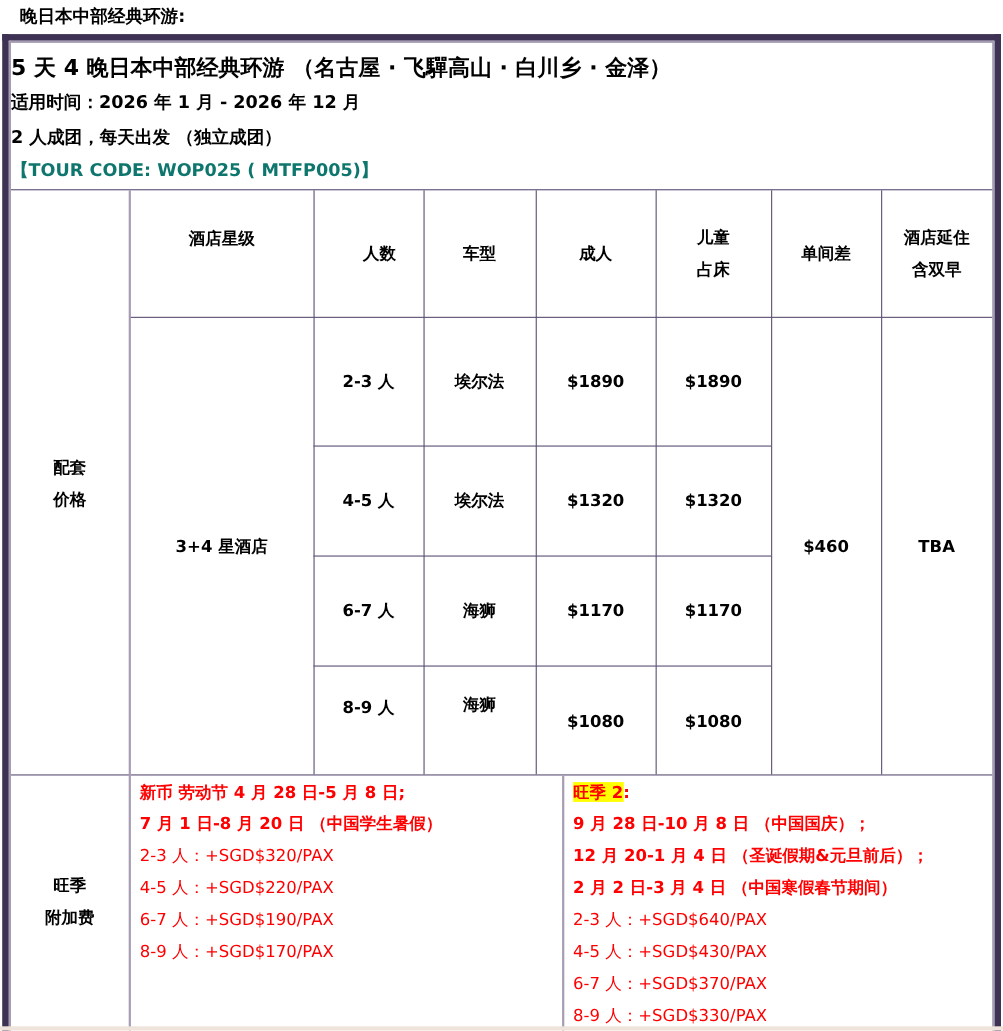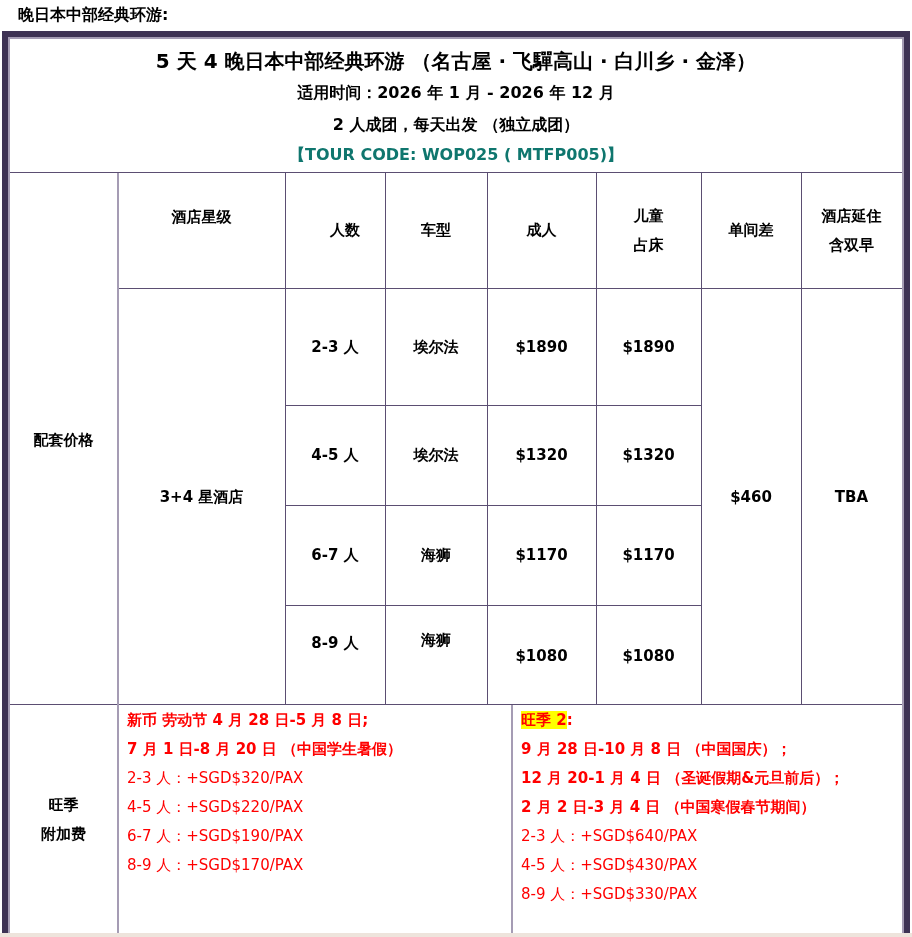--- a/index.html
+++ b/index.html
@@ -9,21 +9,21 @@
   .frame { position:absolute; left:2px; top:31px; width:908px; height:920px;
            border-top:6px solid #3e3254; border-left:6px solid #3e3254; border-right:6px solid #3e3254;
            box-sizing:border-box; }
   .frame-inner { position:absolute; left:0; top:0; right:0; bottom:0;
            border-top:2px solid #a59cb4; border-left:2px solid #a59cb4; border-right:2px solid #a59cb4; }
   .cell { position:absolute; box-sizing:border-box; display:flex; align-items:center; justify-content:center;
           text-align:center; font-weight:bold; font-size:15px; line-height:29px; }
   .hl { position:absolute; height:1px; background:#5b4e72; }
   .vl { position:absolute; width:1px; background:#5b4e72; }
   .vl-light { position:absolute; width:2px; background:#a59cb4; }
-  .title-block { position:absolute; left:10px; top:40px; width:892px; height:132px; text-align:center; }
+  .title-block { position:absolute; left:10px; top:40px; width:892px; height:132px; }
   .title-main { font-size:20px; font-weight:bold; margin-top:6px; line-height:30px; }
   .title-sub { font-size:16px; font-weight:bold; line-height:30px; margin-top:2px; }
   .title-code { font-size:16px; font-weight:bold; color:#0f766e; line-height:30px; }
   .season { position:absolute; top:706px; font-size:15px; color:#ff0000; line-height:29px; }
   .season .bold { font-weight:bold; }
   .season .tag { background:#ffff00; font-weight:bold; }
   .bottom-bar { position:absolute; left:0; top:933px; width:912px; height:4px; background:#eee4dc; }
 </style>
 </head>
 <body>
@@ -64,21 +64,21 @@
 <div class="cell" style="left:596px;top:173px;width:105px;height:115px;flex-direction:column;">
   <span>儿童</span>
   <span>占床</span>
 </div>
 <div class="cell" style="left:701px;top:173px;width:100px;height:115px;">单间差</div>
 <div class="cell" style="left:801px;top:173px;width:101px;height:115px;flex-direction:column;">
   <span>酒店延住</span>
   <span>含双早</span>
 </div>
 
-<div class="cell" style="left:10px;top:410px;width:107px;height:60px;">
+<div class="cell" style="left:10px;top:410px;width:107px;height:60px;flex-direction:column;">
   <span>配套</span>
   <span>价格</span>
 </div>
 <div class="cell" style="left:118px;top:482px;width:167px;height:30px;">3+4 星酒店</div>
 <div class="cell" style="left:701px;top:482px;width:100px;height:30px;">$460</div>
 <div class="cell" style="left:801px;top:482px;width:101px;height:30px;">TBA</div>
 
 <div class="cell" style="left:285px;top:289px;width:100px;height:116px;">2-3 人</div>
 <div class="cell" style="left:385px;top:289px;width:102px;height:116px;">埃尔法</div>
 <div class="cell" style="left:487px;top:289px;width:109px;height:116px;">$1890</div>
@@ -113,16 +113,17 @@
   <div>8-9 人：+SGD$170/PAX</div>
 </div>
 
 <div class="season" style="left:521px;">
   <div><span class="tag">旺季 2</span><span class="bold">:</span></div>
   <div class="bold">9 月 28 日-10 月 8 日 （中国国庆）；</div>
   <div class="bold">12 月 20-1 月 4 日 （圣诞假期&amp;元旦前后）；</div>
   <div class="bold">2 月 2 日-3 月 4 日 （中国寒假春节期间）</div>
   <div>2-3 人：+SGD$640/PAX</div>
   <div>4-5 人：+SGD$430/PAX</div>
+  <div>6-7 人：+SGD$370/PAX</div>
   <div>8-9 人：+SGD$330/PAX</div>
 </div>
 
 <div class="bottom-bar"></div>
 
 </body></html>

